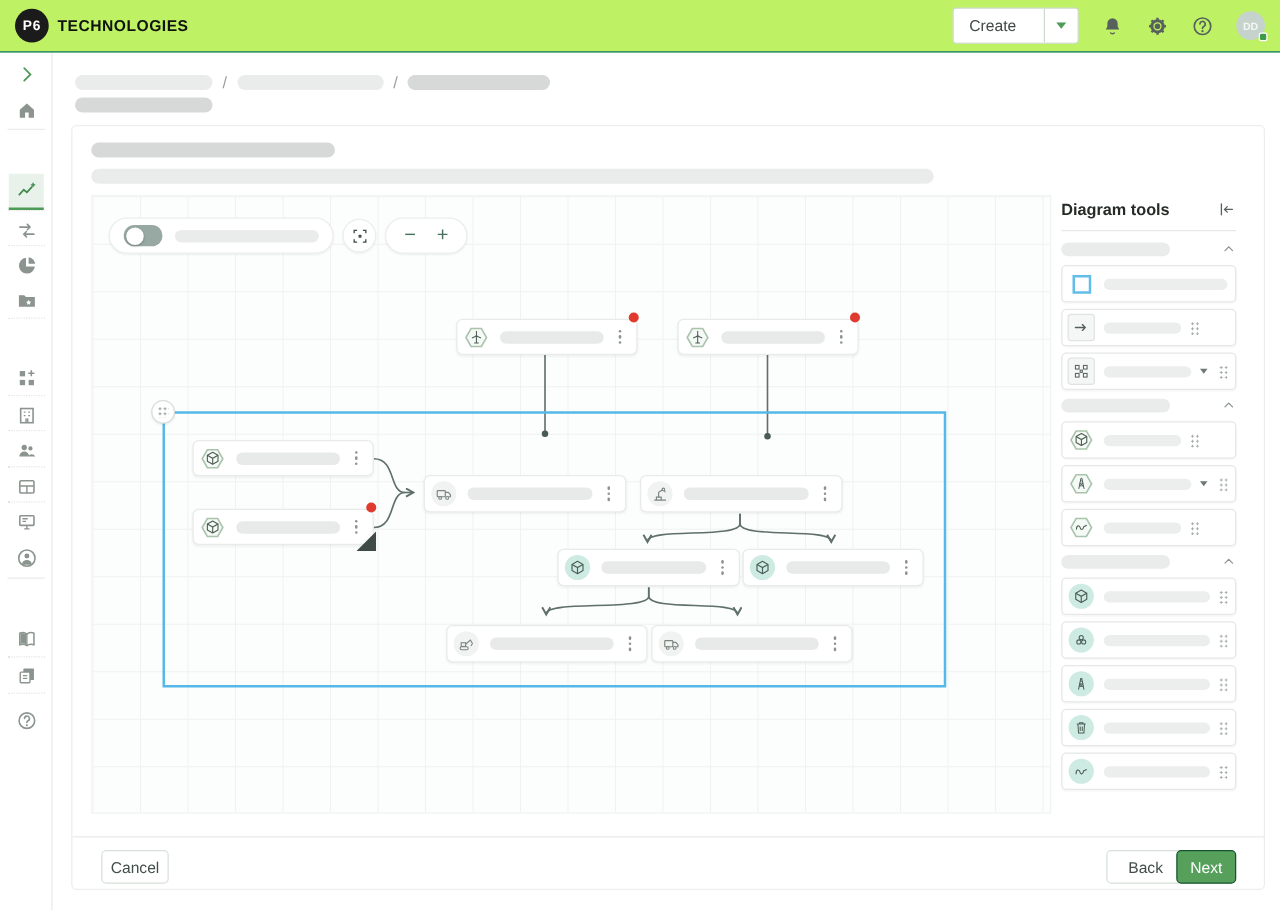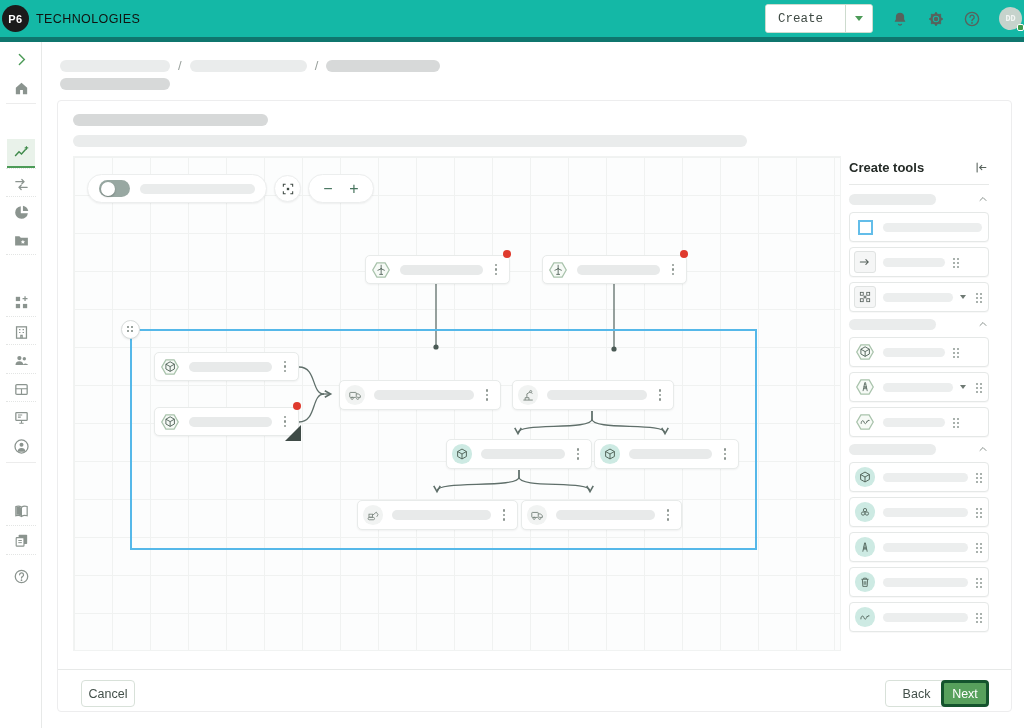--- a/index.html
+++ b/index.html
@@ -1,24 +1,24 @@
 <!DOCTYPE html>
 <html><head>
 <meta charset="utf-8">
 <style>
   * { margin:0; padding:0; box-sizing:border-box; }
   html,body { width:1024px; height:728px; font-family:"Liberation Sans", sans-serif; background:#fff; }
   #app { position:relative; width:1024px; height:728px; overflow:hidden; background:#fff; }
 
   
-  .topbar { position:absolute; left:0; top:0; width:1024px; height:42px; background:#14b8a6; border-bottom:5px solid #0f766e; z-index:30; display:flex; align-items:center; justify-content:space-between; padding:0 2px; }
+  .topbar { position:absolute; left:0; top:0; width:1024px; height:42px; background:#bef264; border-bottom:1px solid #0f766e; z-index:30; display:flex; align-items:center; justify-content:space-between; padding:0 12px; }
   .brand { display:flex; align-items:center; gap:7px; }
   .logo-circle { width:27px; height:27px; border-radius:50%; background:#1b1b1b; color:#fff; font-weight:bold; font-size:11px; display:flex; align-items:center; justify-content:center; letter-spacing:.5px; }
-  .brand-text { font-size:12.5px; font-weight:normal; color:#101310; letter-spacing:.4px; }
-  .topbar-right { display:flex; align-items:center; gap:18px;font-family:Liberation Mono, monospace; }
+  .brand-text { font-size:12.5px; font-weight:bold; color:#101310; letter-spacing:.4px; }
+  .topbar-right { display:flex; align-items:center; gap:18px; }
   .create-split { display:flex; height:29px; border:1px solid #cddbce; border-radius:3px; overflow:hidden; background:#fff; }
   .create-main { padding:0 22px 0 12px; font-size:12.5px; color:#3f4a44; display:flex; align-items:center; background:#fff; border:none; cursor:pointer; font-family:inherit; }
   .create-caret { width:27px; border-left:1px solid #cddbce; display:flex; align-items:center; justify-content:center; background:#fff; cursor:pointer; }
   .caret-down { width:0; height:0; border-left:4px solid transparent; border-right:4px solid transparent; border-top:5px solid #4c9b57; }
   .hicon { width:18px; height:18px; color:#57625c; cursor:pointer; }
   .avatar { position:relative; width:23px; height:23px; border-radius:50%; background:#c6d3cc; color:#f3f6f4; font-size:8.5px; font-weight:bold; display:flex; align-items:center; justify-content:center; cursor:pointer; }
   .avatar .status { position:absolute; right:-2px; bottom:-1px; width:7px; height:7px; background:#3f9a4c; border:1.5px solid #fff; border-radius:2px; }
 
   
   .sidebar { position:absolute; left:0; top:42px; width:42px; height:686px; background:#fff; border-right:1px solid #e7e9e8; z-index:25; }
@@ -85,21 +85,21 @@
   .blue-square { width:15px; height:15px; border:2px solid #63bde9; background:#fff; }
   .tool .badge { width:22px; height:22px; flex:none; }
   .tool-skel { height:9px; border-radius:5px; background:#eceeee; flex:1; }
   .drag6 { width:7px; height:11px; background-image:radial-gradient(#a9b1ad 1px, transparent 1.1px); background-size:4px 4px; flex:none; cursor:grab; }
   .tool .dd { width:0; height:0; border-left:3.5px solid transparent; border-right:3.5px solid transparent; border-top:4.5px solid #6e7973; flex:none; margin-right:2px; cursor:pointer; }
 
   
   .footer-div { position:absolute; left:0; top:568px; width:953px; border-top:1px solid #e7e9e8; }
   .btn { position:absolute; top:579px; height:27px; border-radius:4px; font-size:12.5px; font-family:Liberation Sans, sans-serif; cursor:pointer; display:flex; align-items:center; justify-content:center; }
   .btn.ghost { background:#fff; border:1px solid #d8e1d9; color:#43504a; }
-  .btn.primary { background:#57a05c; border:3px solid #14532d; color:#fff; }
+  .btn.primary { background:#57a05c; border:1px solid #14532d; color:#fff; }
 </style>
 </head>
 <body>
 
 <svg width="0" height="0" style="position:absolute" aria-hidden="true">
   <defs>
     <g id="g-chev-r">
         <path d="M9 5 L16 12 L9 19" fill="none" stroke="currentColor" stroke-width="2" stroke-linecap="round"></path>
       </g>
     <g id="g-home">
@@ -559,21 +559,21 @@
         <div class="kebab">
             <i></i>
             <i></i>
             <i></i>
           </div>
       </div>
     </div>
 
     <aside class="tools">
       <div class="tp-header">
-        <span class="tp-title">Create tools</span>
+        <span class="tp-title">Diagram tools</span>
         <svg class="tp-collapse" viewBox="0 0 24 24">
             <use href="#g-collapse"></use>
           </svg>
       </div>
       <div class="tp-div"></div>
 
       <div class="tp-sec">
         <div class="skel sk-light" style="width:87px;height:11px"></div>
         <svg class="chev" viewBox="0 0 24 24">
             <use href="#g-chev-up"></use>

